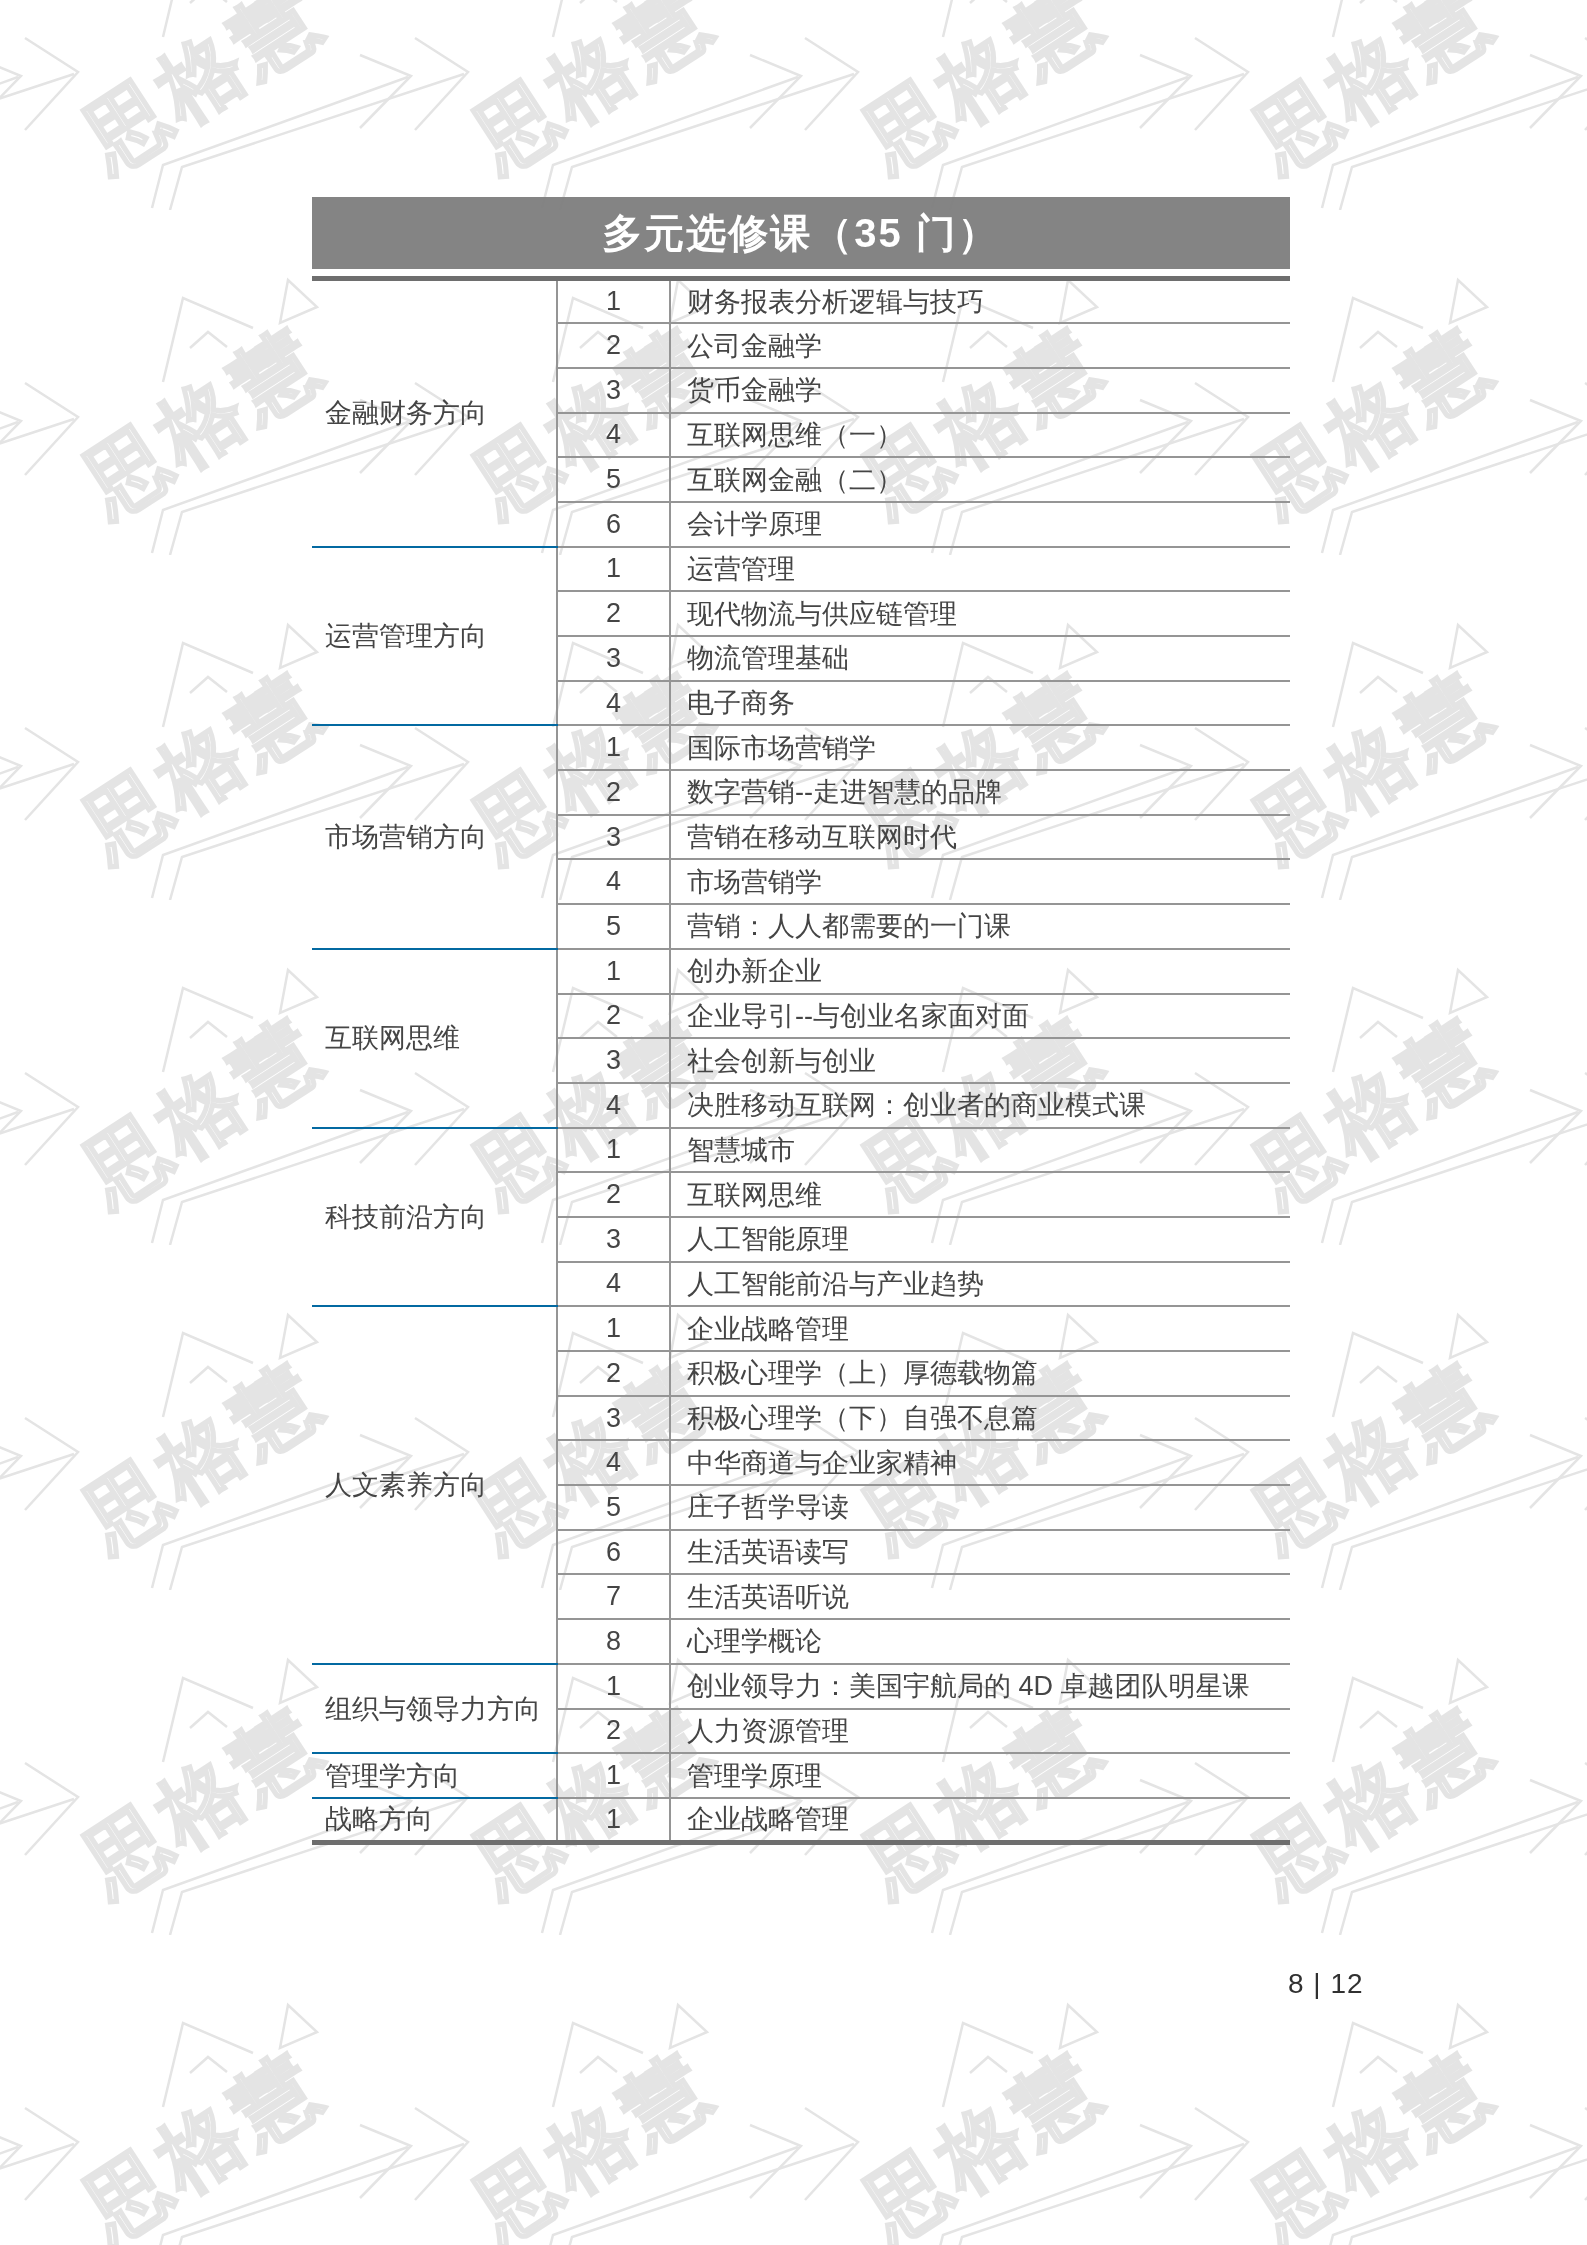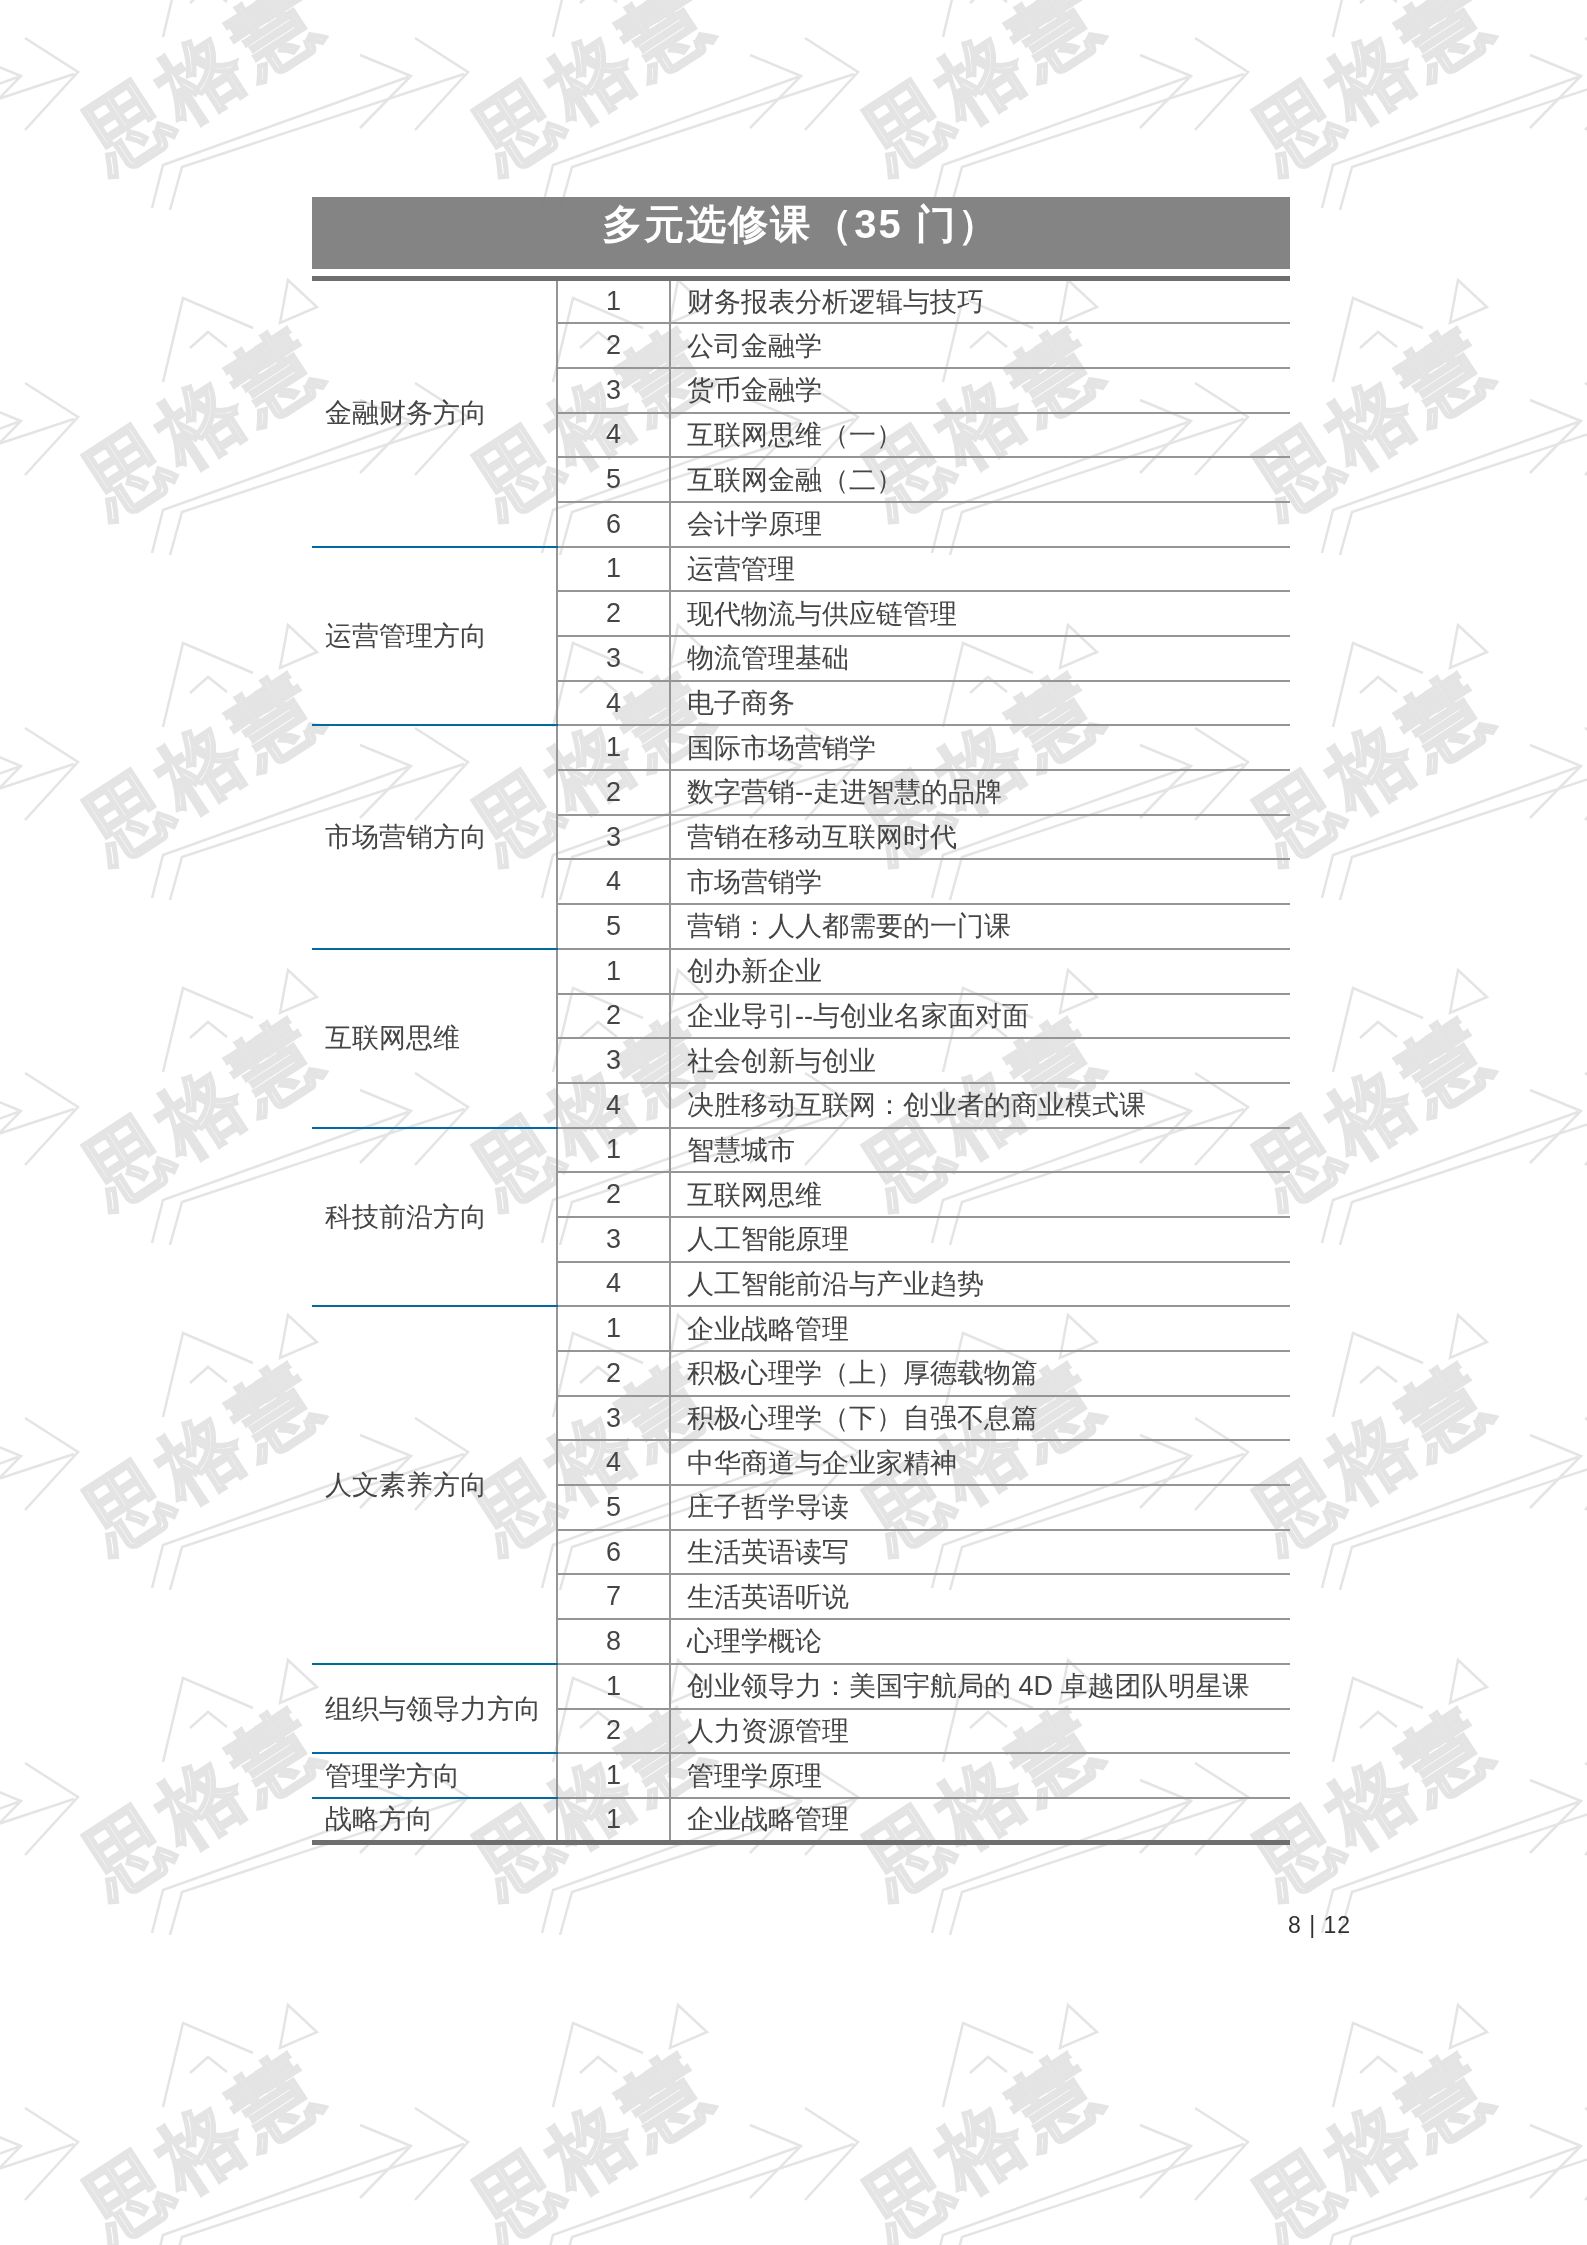--- a/index.html
+++ b/index.html
@@ -15,21 +15,21 @@
   .watermark-layer{
     position:absolute;left:0;top:0;width:100%;height:100%;
     z-index:1;pointer-events:none;
   }
   .wm-tile{position:absolute;width:460px;height:430px;}
   
   .content{position:absolute;left:0;top:0;width:100%;height:100%;z-index:2;}
   .header-bar{
     position:absolute;left:312px;top:197px;width:978px;height:72px;
     background:rgba(125,125,125,0.95);
-    display:flex;align-items:flex-start;justify-content:center;
+    display:flex;align-items:center;justify-content:center;
   }
   .header-title{
     color:#ffffff;font-size:40px;font-weight:bold;letter-spacing:2px;
   }
   .course-table{
     position:absolute;left:312px;top:276px;width:978px;
     border-collapse:collapse;table-layout:fixed;
     border-top:5px solid #6e6e6e;
     border-bottom:5px solid #6e6e6e;
     background:transparent;
@@ -48,22 +48,22 @@
     text-align:center;
     border-left:2px solid #959595;
     border-bottom:2px solid #959595;
   }
   td.course{
     padding-left:16px;
     border-left:2px solid #959595;
     border-bottom:2px solid #959595;
   }
   .page-number{
-    position:absolute;left:1288px;top:1912px;
-    font-size:23px;color:#303030;letter-spacing:1px;
+    position:absolute;left:1288px;top:1968px;
+    font-size:28px;color:#303030;letter-spacing:1px;
   }
 </style>
 </head>
 <body>
 
 <div class="page">
 
   <div class="watermark-layer">
       <div class="wm-tile" style="left: -350px; top: -220px;"><svg width="460" height="430" viewBox="0 0 460 430" xmlns="http://www.w3.org/2000/svg">
           <g fill="none" stroke="#e4e4e4" stroke-width="2.5">

